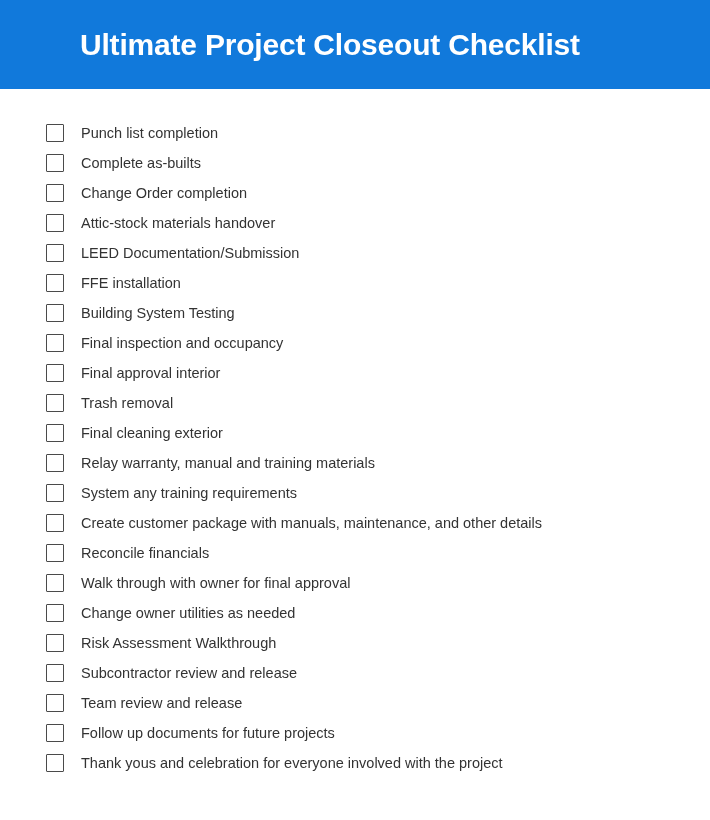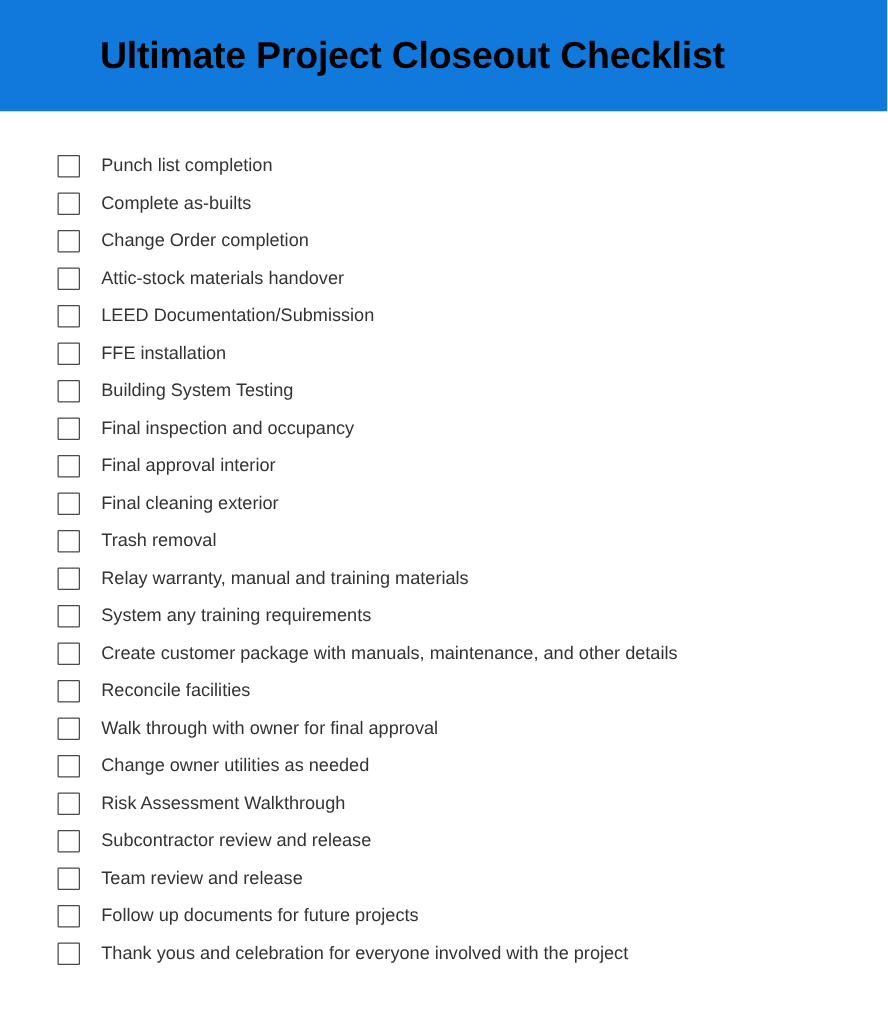--- a/index.html
+++ b/index.html
@@ -22,21 +22,21 @@
   .header-band {
     width: 710px;
     height: 89px;
     background: #1179db;
     display: flex;
     align-items: center;
     box-sizing: border-box;
     padding-left: 80px;
   }
   .header-title {
-    color: #000000;
+    color: #ffffff;
     font-size: 30px;
     font-weight: bold;
     letter-spacing: -0.2px;
     line-height: 1;
     white-space: nowrap;
   }
   .checklist {
     margin: 0;
     padding: 0;
     list-style: none;
@@ -110,41 +110,41 @@
       <li class="checklist-item">
         <span class="checkbox"></span>
         <span class="item-label">Final inspection and occupancy</span>
       </li>
       <li class="checklist-item">
         <span class="checkbox"></span>
         <span class="item-label">Final approval interior</span>
       </li>
       <li class="checklist-item">
         <span class="checkbox"></span>
-        <span class="item-label">Final cleaning exterior</span>
+        <span class="item-label">Trash removal</span>
       </li>
       <li class="checklist-item">
         <span class="checkbox"></span>
-        <span class="item-label">Trash removal</span>
+        <span class="item-label">Final cleaning exterior</span>
       </li>
       <li class="checklist-item">
         <span class="checkbox"></span>
         <span class="item-label">Relay warranty, manual and training materials</span>
       </li>
       <li class="checklist-item">
         <span class="checkbox"></span>
         <span class="item-label">System any training requirements</span>
       </li>
       <li class="checklist-item">
         <span class="checkbox"></span>
         <span class="item-label">Create customer package with manuals, maintenance, and other details</span>
       </li>
       <li class="checklist-item">
         <span class="checkbox"></span>
-        <span class="item-label">Reconcile facilities</span>
+        <span class="item-label">Reconcile financials</span>
       </li>
       <li class="checklist-item">
         <span class="checkbox"></span>
         <span class="item-label">Walk through with owner for final approval</span>
       </li>
       <li class="checklist-item">
         <span class="checkbox"></span>
         <span class="item-label">Change owner utilities as needed</span>
       </li>
       <li class="checklist-item">

